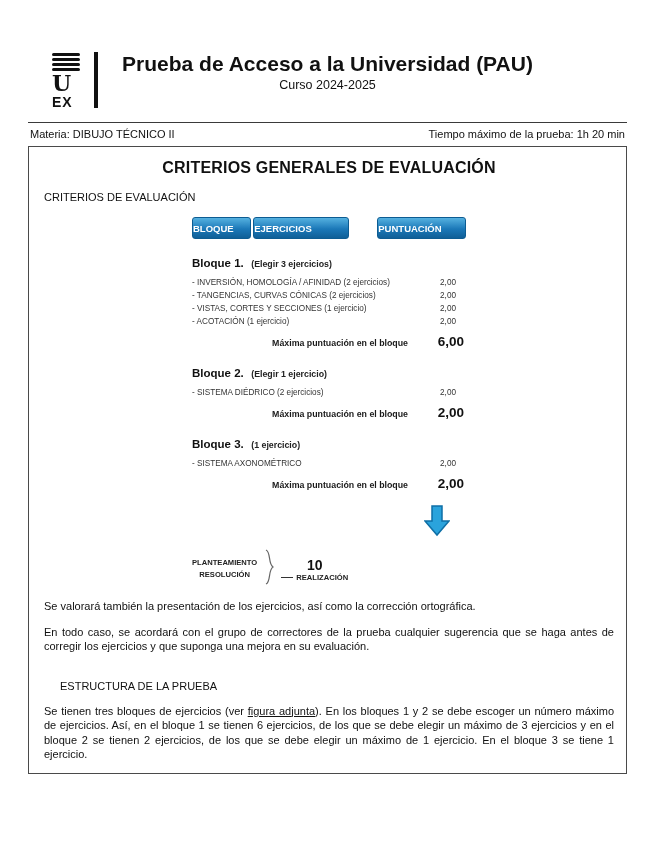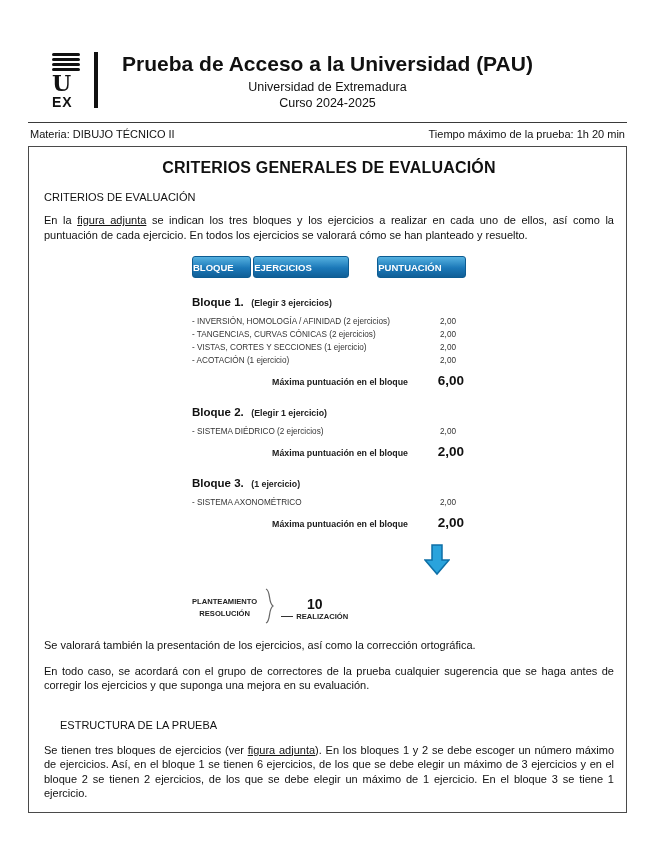--- a/index.html
+++ b/index.html
@@ -79,38 +79,36 @@
           <i></i>
           <i></i>
           <i></i>
         </div>
       <div class="logo-u">U</div>
       <div class="logo-ex">EX</div>
       <div class="logo-bar"></div>
     </div>
     <div class="titles">
       <div class="title">Prueba de Acceso a la Universidad (PAU)</div>
-      <div class="subtitle">Universidad de Extremadura</div>
       <div class="course">Curso 2024-2025</div>
     </div>
   </div>
 
   <div class="rule"></div>
 
   <div class="meta-row">
     <span>Materia: DIBUJO TÉCNICO II</span>
     <span>Tiempo máximo de la prueba: 1h 20 min</span>
   </div>
 
   <div class="box">
 
     <div class="main-heading">CRITERIOS GENERALES DE EVALUACIÓN</div>
     <div class="section-label">CRITERIOS DE EVALUACIÓN</div>
 
-    <p class="para"><span>En la </span><span class="uline">figura adjunta</span><span> se indican los tres bloques y los ejercicios a realizar en cada uno de ellos, así como la puntuación de cada ejercicio. En todos los ejercicios se valorará cómo se han planteado y resuelto.</span></p>
 
     <div class="figure">
 
       <div class="fig-head">
         <div class="fig-th th-bloque">BLOQUE</div>
         <div class="fig-th th-ejercicios">EJERCICIOS</div>
         <div class="fig-th th-punt">PUNTUACIÓN</div>
       </div>
 
       <div class="fig-block">

